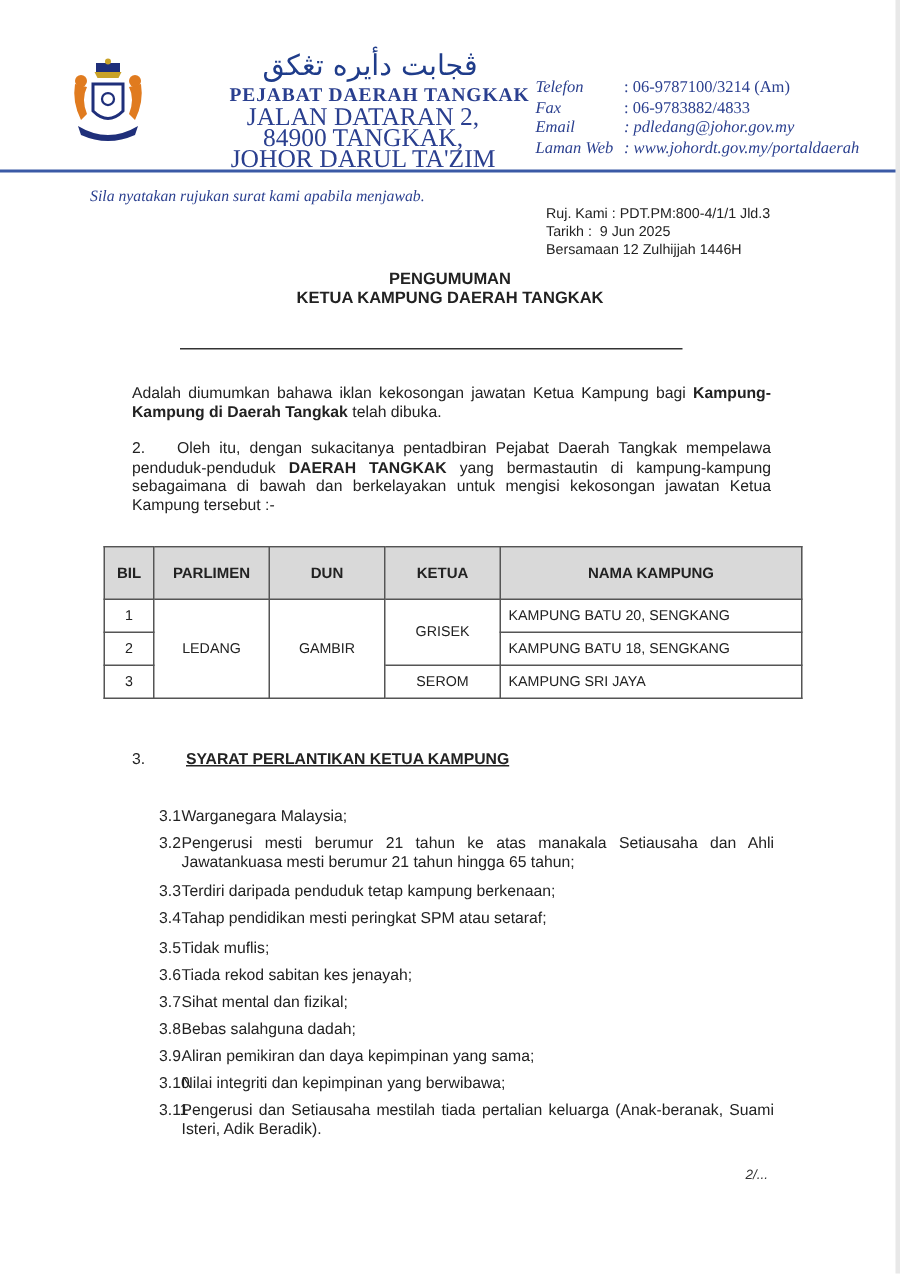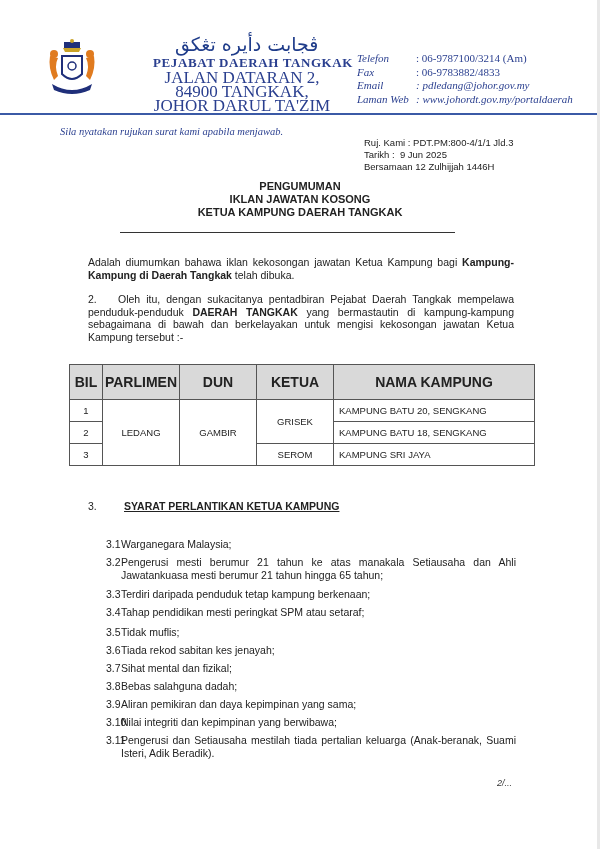--- a/index.html
+++ b/index.html
@@ -17,21 +17,21 @@
   .contact .val.up { font-style:normal; }
   .header-rule { position:absolute; left:0; top:113px; width:597px; height:2px; background:#3b5aa6; }
   .notice { position:absolute; left:60px; top:126px; font-family:"Liberation Serif", serif; font-style:italic; font-size:10.5px; color:#2a3f8f; }
   .ref { position:absolute; left:364px; top:137px; font-size:9.5px; line-height:12px; color:#222; }
   .titles { position:absolute; left:0; width:600px; top:180px; text-align:center; font-weight:bold; font-size:11px; line-height:13px; color:#222; }
   .title-rule { position:absolute; left:120px; top:232px; width:335px; height:1px; background:#333; }
   .para { position:absolute; left:88px; width:426px; font-size:10.5px; line-height:12.5px; text-align:justify; }
   .para .num { display:inline-block; width:30px; }
   table.kampung { position:absolute; left:69px; top:364px; border-collapse:collapse; font-size:9.5px; }
   table.kampung td, table.kampung th { border:1px solid #555; text-align:center; padding:0; }
-  table.kampung th { background:#d9d9d9; font-weight:bold; height:34px; font-size:14px;margin-left:16px; }
+  table.kampung th { background:#d9d9d9; font-weight:bold; height:34px; font-size:10px;margin-left:16px; }
   table.kampung td { height:21px; }
   table.kampung td.left { text-align:left; padding-left:5px; }
   .sec3 { position:absolute; left:88px; top:500px; font-size:10.5px; }
   .sec3 .hdr { position:absolute; left:36px; top:0; font-weight:bold; text-decoration:underline; white-space:nowrap; }
   .item { position:absolute; left:106px; width:410px; font-size:10.5px; line-height:13px; }
   .item .inum { position:absolute; left:0; top:0; }
   .item .itxt { margin-left:15px; text-align:justify; }
   .pagenext { position:absolute; left:497px; top:778px; font-size:9px; color:#333; font-style:italic; }
 </style>
 </head>
@@ -81,21 +81,20 @@
 <div class="notice">Sila nyatakan rujukan surat kami apabila menjawab.</div>
 
 <div class="ref">
   <div>Ruj. Kami : PDT.PM:800-4/1/1 Jld.3</div>
   <div style="white-space:pre">Tarikh :  9 Jun 2025</div>
   <div>Bersamaan 12 Zulhijjah 1446H</div>
 </div>
 
 <div class="titles">
   <div>PENGUMUMAN</div>
-  <div>IKLAN JAWATAN KOSONG</div>
   <div>KETUA KAMPUNG DAERAH TANGKAK</div>
 </div>
 <div class="title-rule"></div>
 
 <div class="para" style="top:256px">
   <span>Adalah diumumkan bahawa iklan kekosongan jawatan Ketua Kampung bagi </span><b>Kampung-Kampung di Daerah Tangkak</b><span> telah dibuka.</span>
 </div>
 
 <div class="para" style="top:293px">
   <span class="num">2.</span><span>Oleh itu, dengan sukacitanya pentadbiran Pejabat Daerah Tangkak mempelawa penduduk-penduduk </span><b>DAERAH TANGKAK</b><span> yang bermastautin di kampung-kampung sebagaimana di bawah dan berkelayakan untuk mengisi kekosongan jawatan Ketua Kampung tersebut :-</span>

